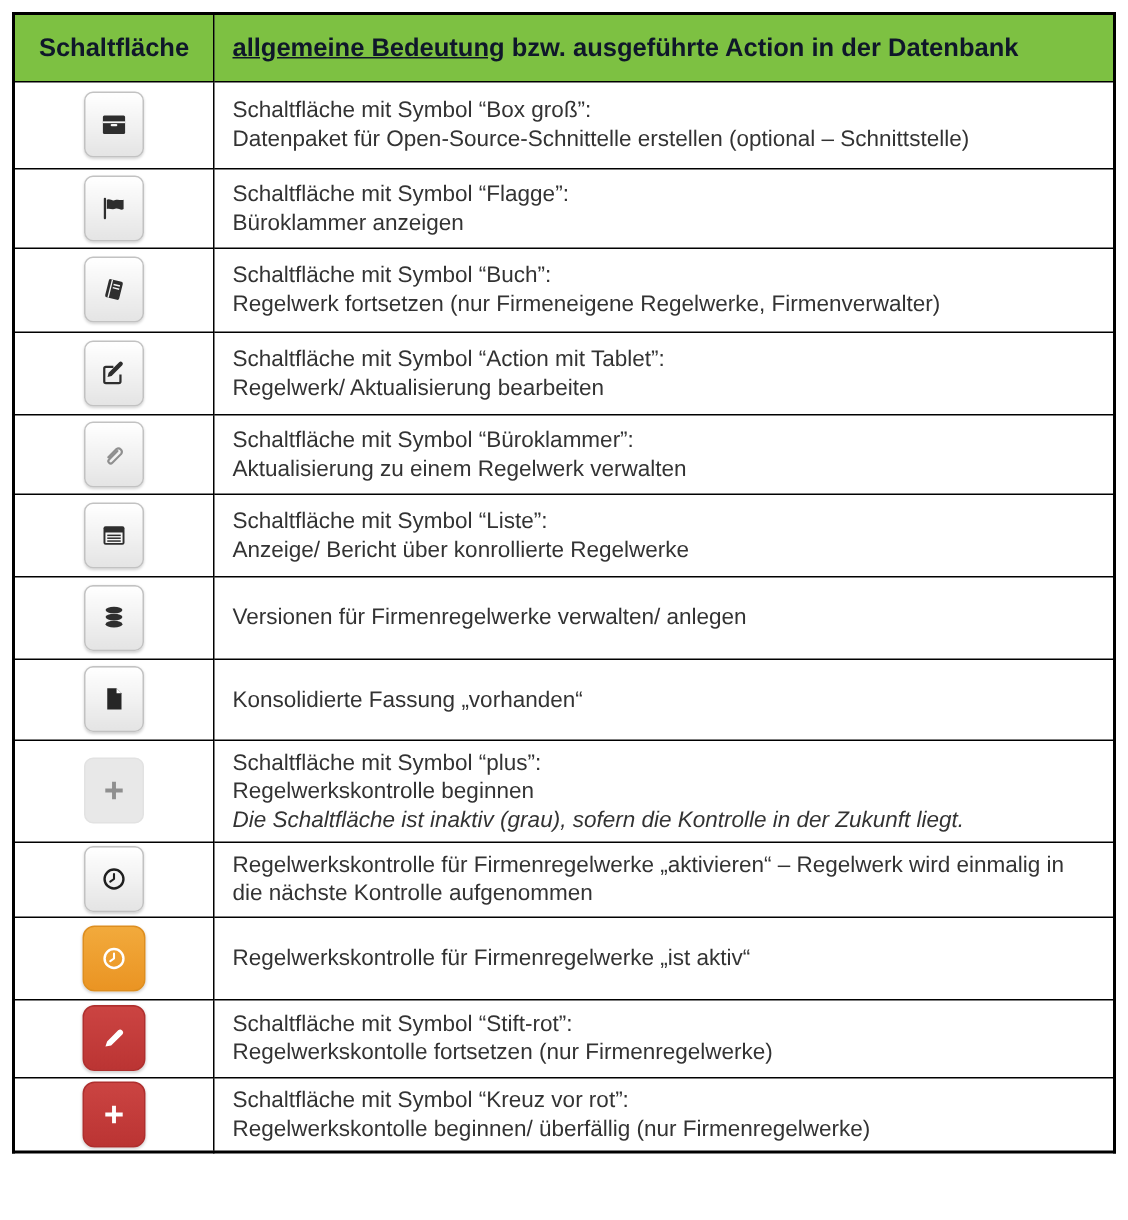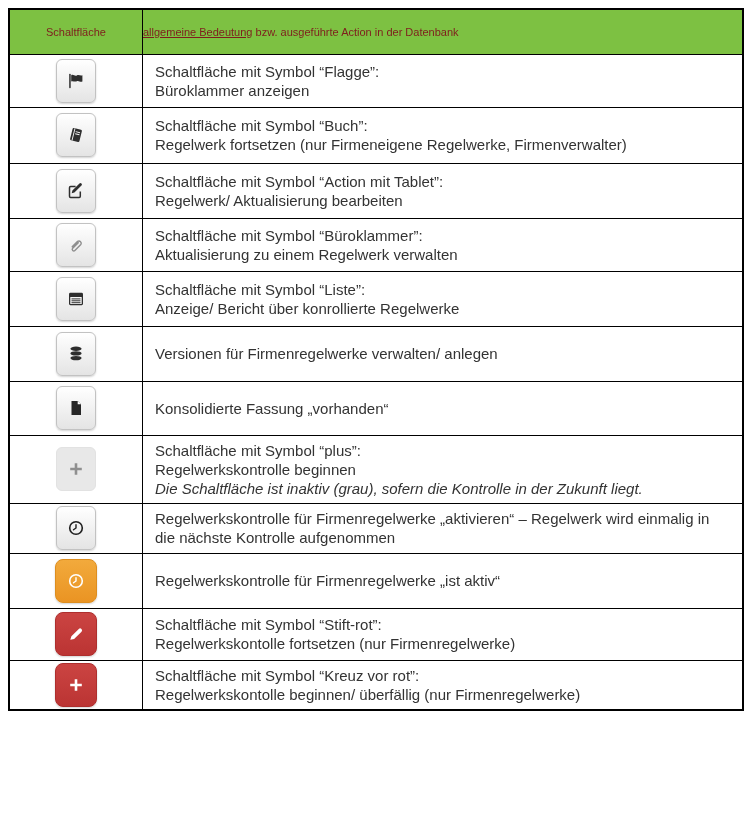--- a/index.html
+++ b/index.html
@@ -5,23 +5,23 @@
   html,body{margin:0;padding:0;background:#ffffff;}
   body{font-family:"Liberation Sans","DejaVu Sans",sans-serif;}
   .page{width:752px;height:813px;position:relative;background:#fff;overflow:hidden;}
   table.legend{
     position:absolute;left:8px;top:8px;width:736px;
     border-collapse:collapse;border:2px solid #000;table-layout:fixed;
   }
   table.legend th,table.legend td{border:1px solid #000;}
   th.col-btn{width:130px;}
   thead tr{height:45px;}
-  thead th{background:#7dc142;color:#7f1d1d;font-size:11px;font-weight:normal;vertical-align:middle;}
+  thead th{background:#7dc142;color:#0f172a;font-size:17px;font-weight:bold;vertical-align:middle;}
   th.col-btn{text-align:center;}
-  th.col-desc{text-align:left;padding:0 10px 0 0;}
+  th.col-desc{text-align:left;padding:0 10px 0 12px;}
   .underline{text-decoration:underline;}
   td.btn-cell{text-align:center;vertical-align:middle;background:#fff;}
   td.text-cell{padding:5px 10px 5px 12px;font-size:15px;color:#333;line-height:19px;vertical-align:middle;background:#fff;}
   .line{white-space:normal;}
   .line.italic{font-style:italic;}
   .btn{
     display:inline-flex;align-items:center;justify-content:center;
     width:40px;height:44px;padding:0;border-radius:6px;
     border:1px solid #c2c2c2;background:linear-gradient(#ffffff,#e4e4e4);
     box-shadow:0 1px 2px rgba(0,0,0,0.18);cursor:pointer;
@@ -38,20 +38,35 @@
 
 <div class="page">
   <table class="legend">
     <thead>
       <tr class="head-row">
         <th class="col-btn" style="background: rgb(125, 193, 66);">Schaltfläche</th>
         <th class="col-desc" style="background: rgb(125, 193, 66);"><span class="underline">allgemeine Bedeutung</span><span> bzw. ausgeführte Action in der Datenbank</span></th>
       </tr>
     </thead>
     <tbody id="rows">
+        <tr style="height: 58px;">
+          <td class="btn-cell"><button class="btn btn-default">
+              <span>
+                <svg viewBox="0 0 20 20">
+                  <rect x="2.6" y="4" width="14.8" height="12.4" rx="1" fill="#2e2e2e"></rect>
+                  <rect x="2.6" y="7.9" width="14.8" height="1.2" fill="#f5f5f5"></rect>
+                  <rect x="7.8" y="9.7" width="4.4" height="1.5" rx="0.7" fill="#f5f5f5"></rect>
+                </svg>
+              </span>
+            </button></td>
+          <td class="text-cell">
+            <div class="line">Schaltfläche mit Symbol “Box groß”:</div>
+            <div class="line">Datenpaket für Open-Source-Schnittelle erstellen (optional – Schnittstelle)</div>
+          </td>
+        </tr>
         <tr style="height: 53px;">
           <td class="btn-cell"><button class="btn btn-default">
               <span>
                 <svg viewBox="0 0 20 20">
                   <rect x="3.2" y="2.8" width="1.5" height="14.4" rx="0.7" fill="#2e2e2e"></rect>
                   <path d="M5.2,4.2 C7.2,2.9 8.8,5.4 10.8,4.4 C12.6,3.5 14.6,4.9 16.4,4.2 L16.4,10.4 C14.4,11.7 12.8,9.2 10.8,10.2 C9,11.1 7,9.7 5.2,10.4 Z" fill="#2e2e2e"></path>
                 </svg>
               </span>
             </button></td>
           <td class="text-cell">

